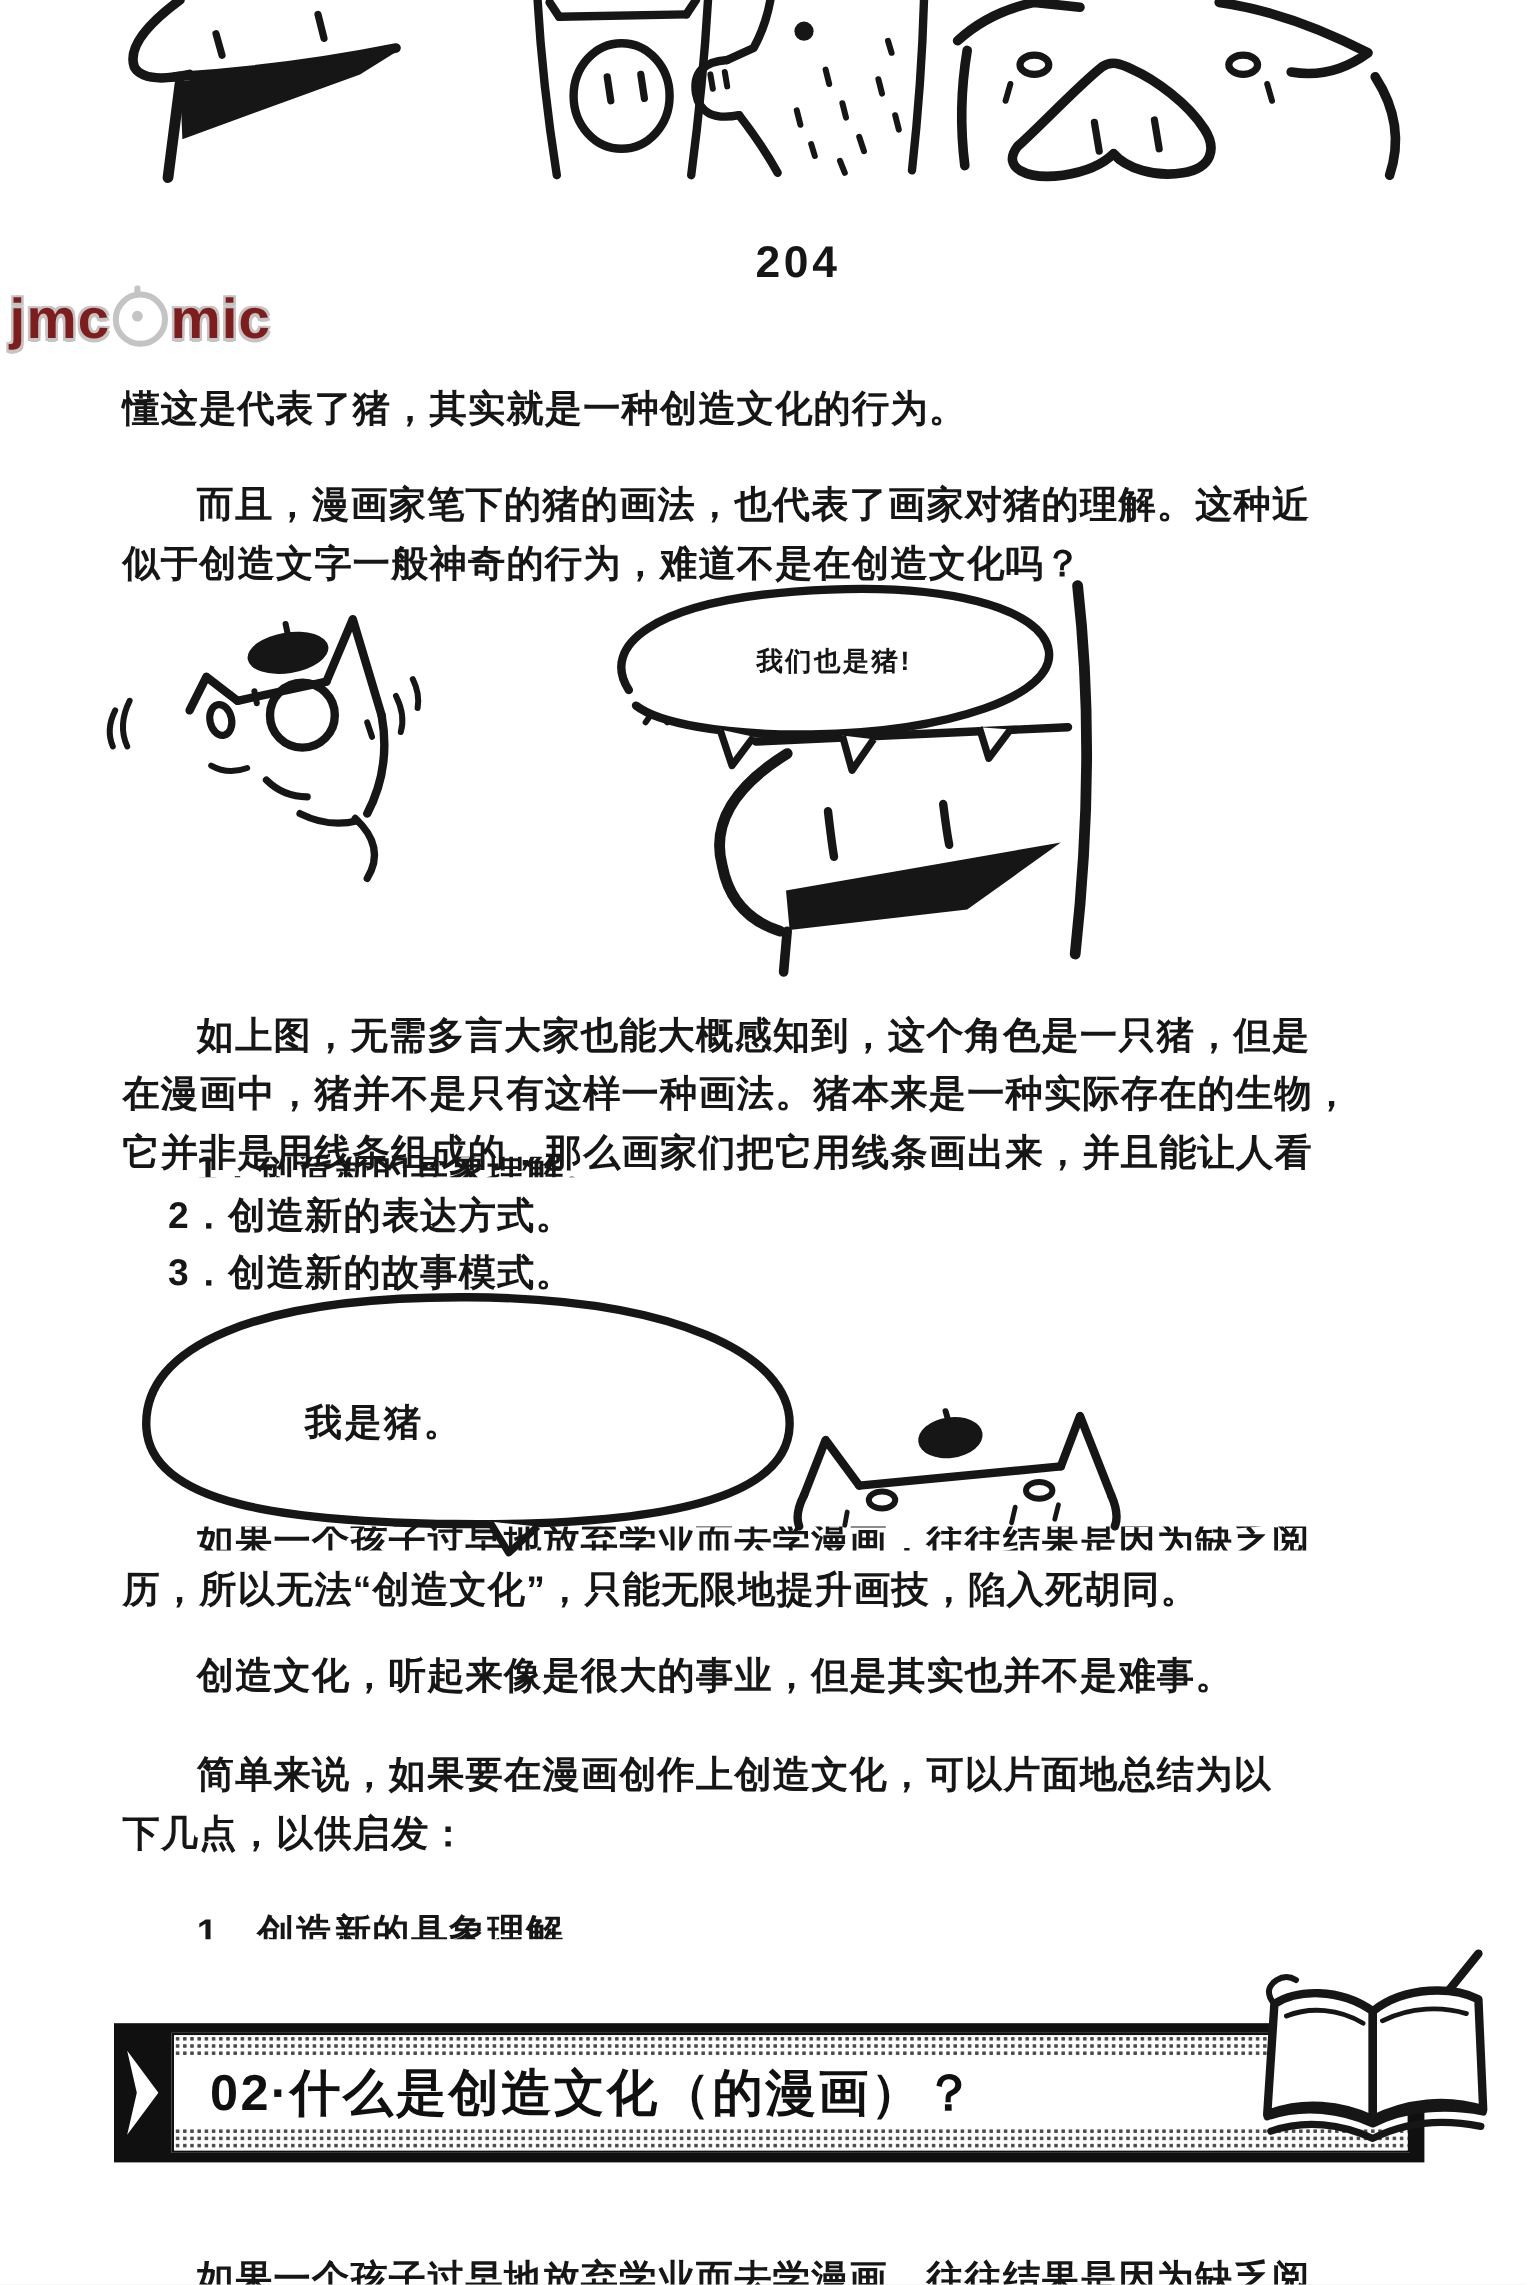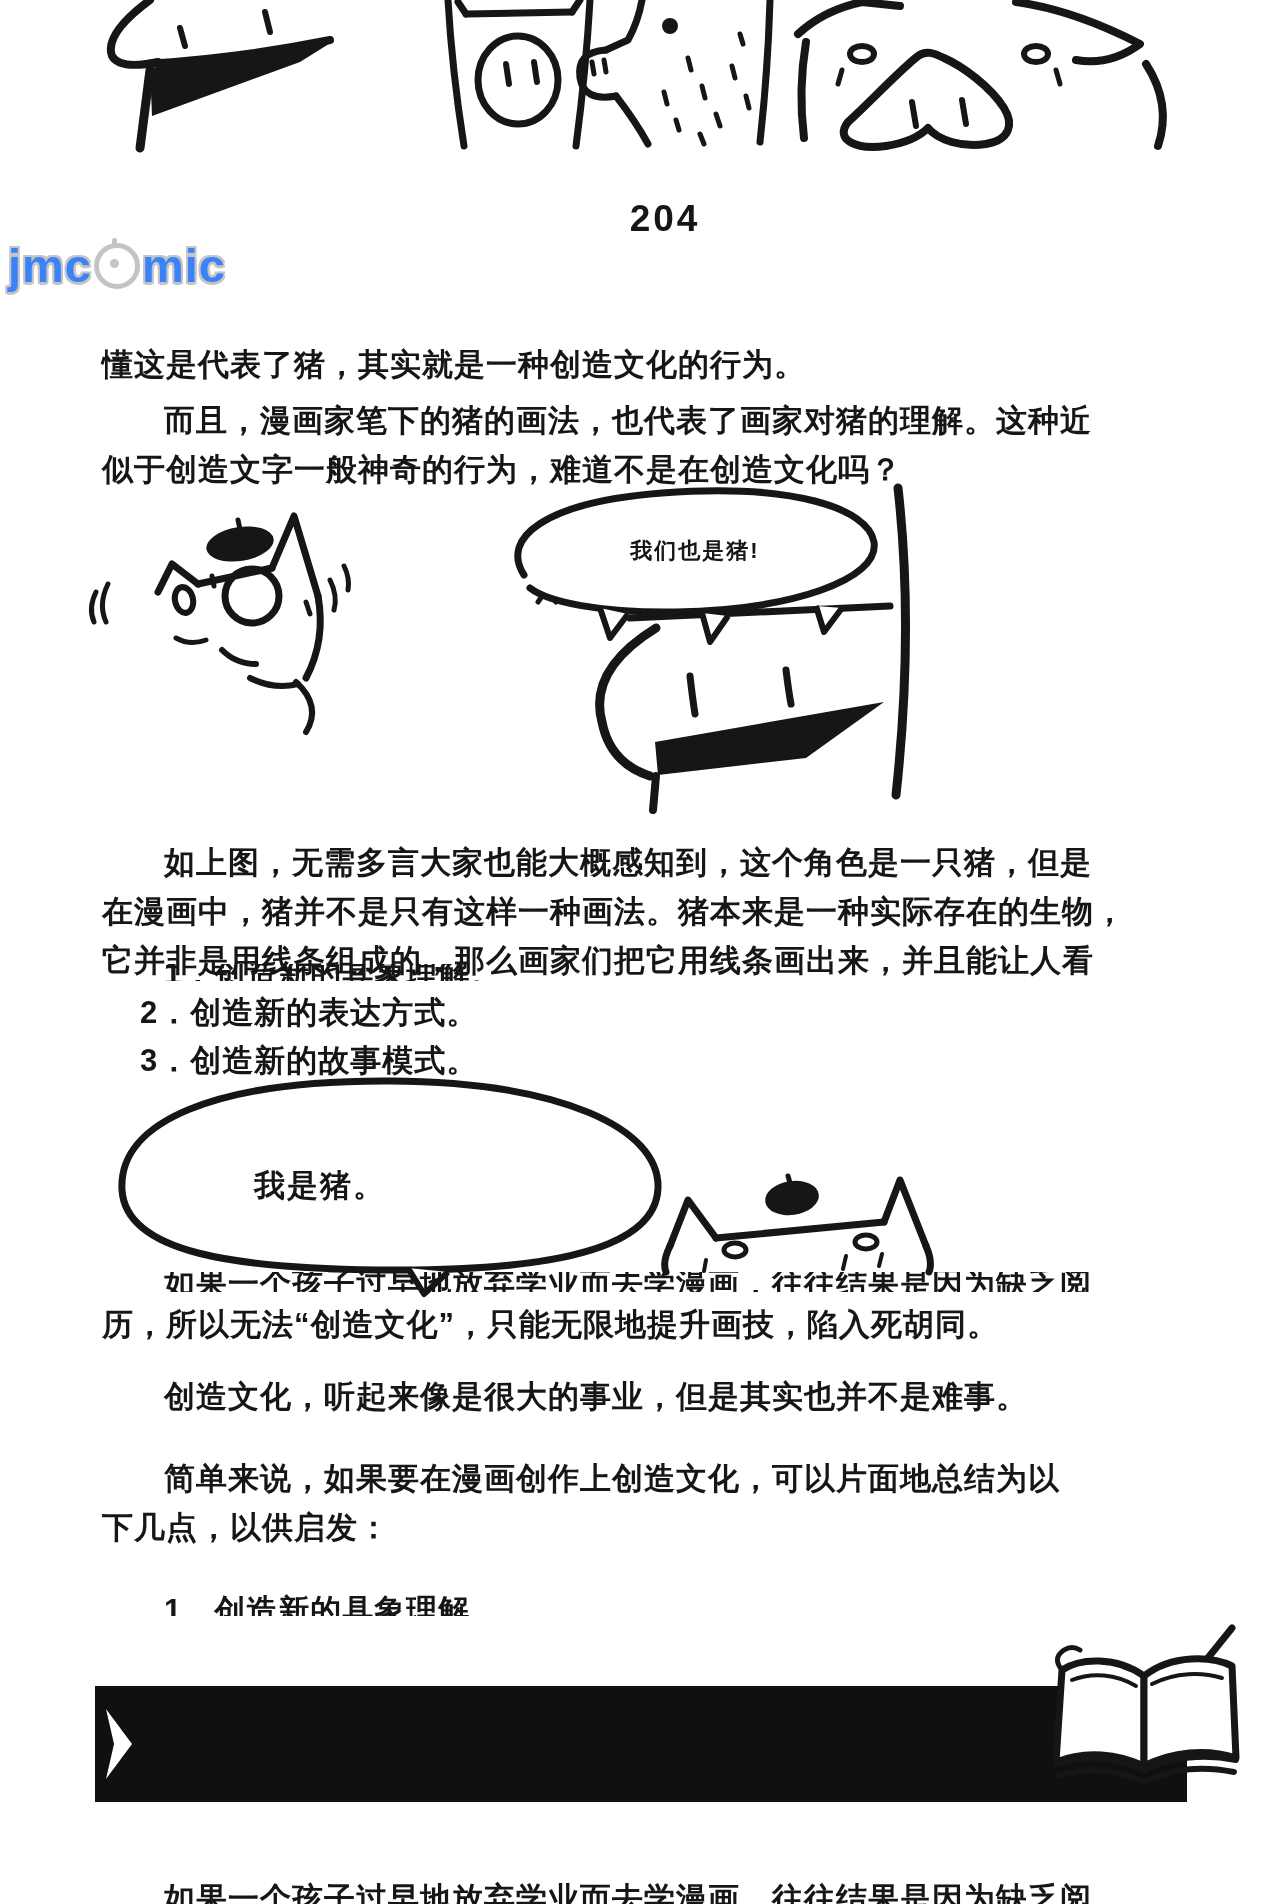--- a/index.html
+++ b/index.html
@@ -6,21 +6,21 @@
   #page{position:relative;width:1280px;height:1904px;background:#ffffff;overflow:hidden;
         font-family:"Liberation Sans","DejaVu Sans",sans-serif;color:#161616;}
   .line{position:absolute;font-size:31px;line-height:49px;font-weight:700;
         letter-spacing:1px;white-space:nowrap;color:#161616;}
   .clipwrap{position:absolute;overflow:hidden;}
   .clipwrap .line{position:static;display:block;}
   .pagenum{position:absolute;top:198px;left:0;width:1280px;text-align:center;
            font-size:37px;font-weight:700;letter-spacing:3px;transform:translateX(25px);}
   
   .watermark{position:absolute;left:8px;top:238px;font-size:47px;font-weight:900;
-             letter-spacing:1px;color:#3b82f6;display:flex;align-items:center;
+             letter-spacing:1px;color:#7f1d1d;display:flex;align-items:center;
              text-shadow:-2px -2px 0 #c4c4c4,2px -2px 0 #c4c4c4,-2px 2px 0 #c4c4c4,2px 2px 0 #c4c4c4,0 3px 0 #c4c4c4;}
   .wm-o{display:inline-block;width:36px;height:36px;border:5px solid #c4c4c4;border-radius:50%;
         background:#fff;position:relative;margin:0 2px;text-shadow:none;}
   .wm-o::after{content:"";position:absolute;left:11px;top:11px;width:9px;height:9px;
         border-radius:50%;background:#c4c4c4;}
   .wm-o::before{content:"";position:absolute;left:13px;top:-10px;width:5px;height:8px;
         background:#c4c4c4;border-radius:2px;}
   
   .bubble-text{position:absolute;font-size:22px;font-weight:700;letter-spacing:2px;white-space:nowrap;}
   
@@ -77,21 +77,21 @@
   </svg>
 
   <div class="pagenum">204</div>
 
   <div class="watermark">
     <span>jmc</span>
       <span class="wm-o"></span>
       <span>mic</span>
   </div>
 
-  <div class="line" style="left:102px;top:340px;">懂这是代表了猪，其实就是一种创造文化的行为。</div>
+  <div class="line" style="left:102px;top:316px;">懂这是代表了猪，其实就是一种创造文化的行为。</div>
 
   <div class="line" style="left:164px;top:396px;">而且，漫画家笔下的猪的画法，也代表了画家对猪的理解。这种近</div>
   <div class="line" style="left:102px;top:445px;">似于创造文字一般神奇的行为，难道不是在创造文化吗？</div>
 
   <svg style="left:0;top:480px;" width="960" height="340" viewBox="0 0 960 340">
 
     <g>
       <ellipse cx="240" cy="64" rx="34" ry="17" fill="#161616" transform="rotate(-9 240 64)"></ellipse>
       <path class="ink" stroke-width="5" d="M238,40 l3,14"></path>
       <path class="ink" stroke-width="7" d="M158,112 L172,84 L198,104"></path>
@@ -172,20 +172,25 @@
   <div class="clipwrap" style="left:164px;top:1576px;height:25px;width:700px;margin-top:15px;">
     <div class="line" style="margin-top:-5px;">1．创造新的具象理解</div>
   </div>
 
   <div class="banner">
     <div class="banner-chev">
       <svg style="position:static;" width="32" height="80" viewBox="0 0 32 80">
         <path d="M3,5 L29,40 L3,75 L11,40 Z" fill="#ffffff"></path>
       </svg>
     </div>
+    <div class="banner-body">
+      <div class="halftone"></div>
+      <div class="banner-title">02·什么是创造文化（的漫画）？</div>
+      <div class="halftone"></div>
+    </div>
   </div>
 
   <svg style="left:1046px;top:1614px;" width="205" height="210" viewBox="0 0 205 210">
     <path class="ink" stroke-width="7" d="M128,86 L186,14"></path>
     <path d="M128,86 l17,-6 l-10,-13 Z" fill="#161616"></path>
     <path class="ink" stroke-width="5" d="M16,56 q-10,-12 2,-20 q8,-5 16,0"></path>
     <path d="M98,62 C70,42 34,44 16,56 L10,148 C40,136 72,140 98,152 Z" fill="#ffffff" stroke="#161616" stroke-width="7" stroke-linejoin="round"></path>
     <path d="M98,62 C126,40 166,42 186,52 L190,144 C160,134 126,138 98,152 Z" fill="#ffffff" stroke="#161616" stroke-width="7" stroke-linejoin="round"></path>
     <path class="ink" stroke-width="5" d="M98,62 L98,152"></path>
     <path class="ink" stroke-width="4" d="M26,66 C46,58 70,60 90,72 M106,70 C130,58 156,58 176,64"></path>

